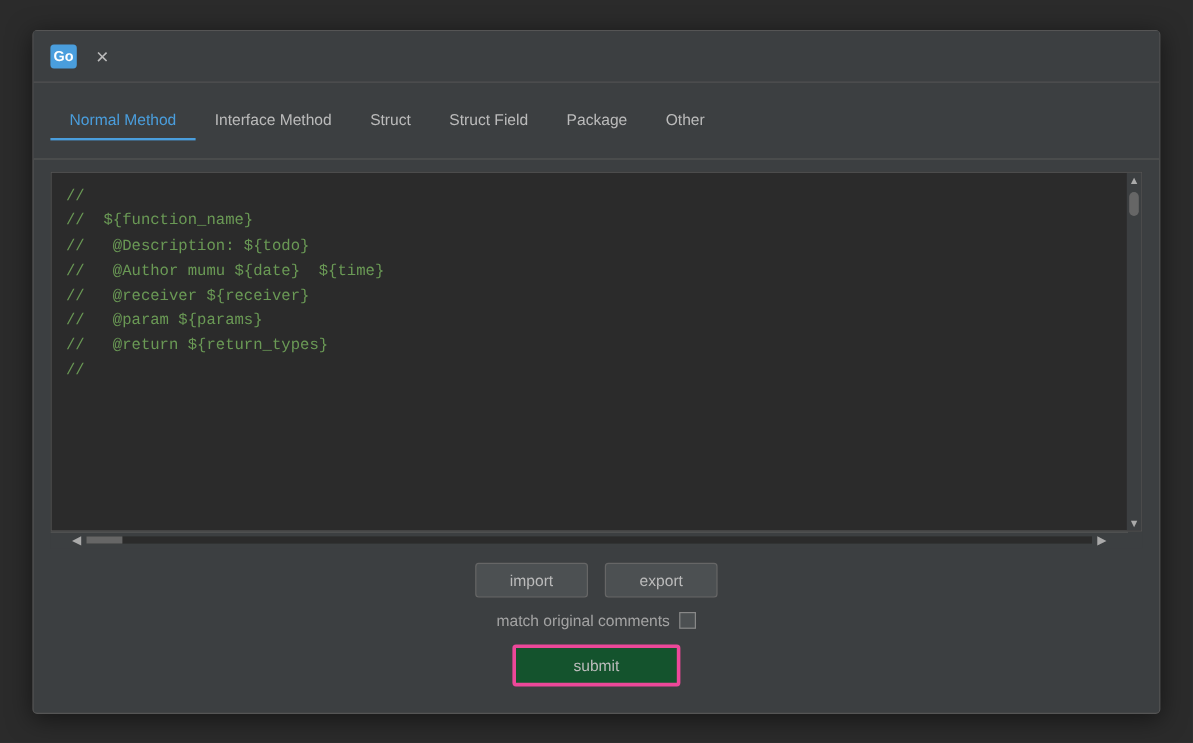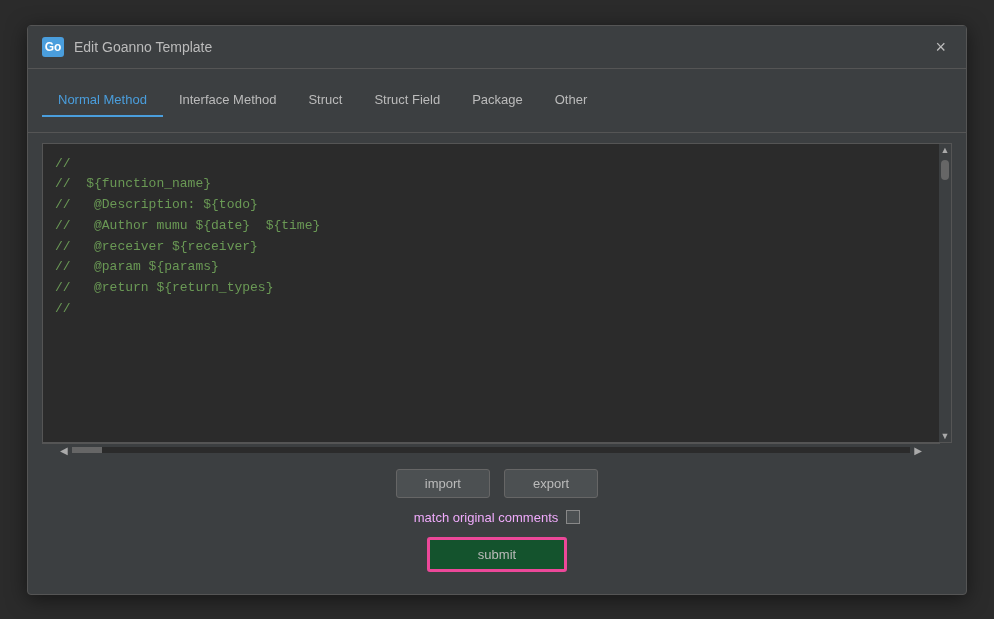--- a/index.html
+++ b/index.html
@@ -159,21 +159,21 @@
       border: 1px solid #666;
       padding: 6px 28px;
       cursor: pointer;
       font-size: 13px;
       border-radius: 3px;
     }
     .match-row {
       display: flex;
       align-items: center;
       gap: 8px;
-      color: #f0abfc;
+      color: #a3a3a3;
       font-size: 13px;
     }
     .checkbox {
       width: 14px;
       height: 14px;
       background: #4c5052;
       border: 1px solid #888;
       cursor: pointer;
     }
     .submit-btn {
@@ -196,21 +196,20 @@
   </style>
 </head>
 <body>
 
 <div class="dialog">
 
   <div class="dialog-header">
     <div class="dialog-icon">
       <span>Go</span>
     </div>
-    <span class="dialog-title">Edit Goanno Template</span>
     <button class="close-btn">×</button>
   </div>
 
   <div class="tabs">
     <div class="tab active">
       <span>Normal Method</span>
     </div>
     <div class="tab">
       <span>Interface Method</span>
     </div>

